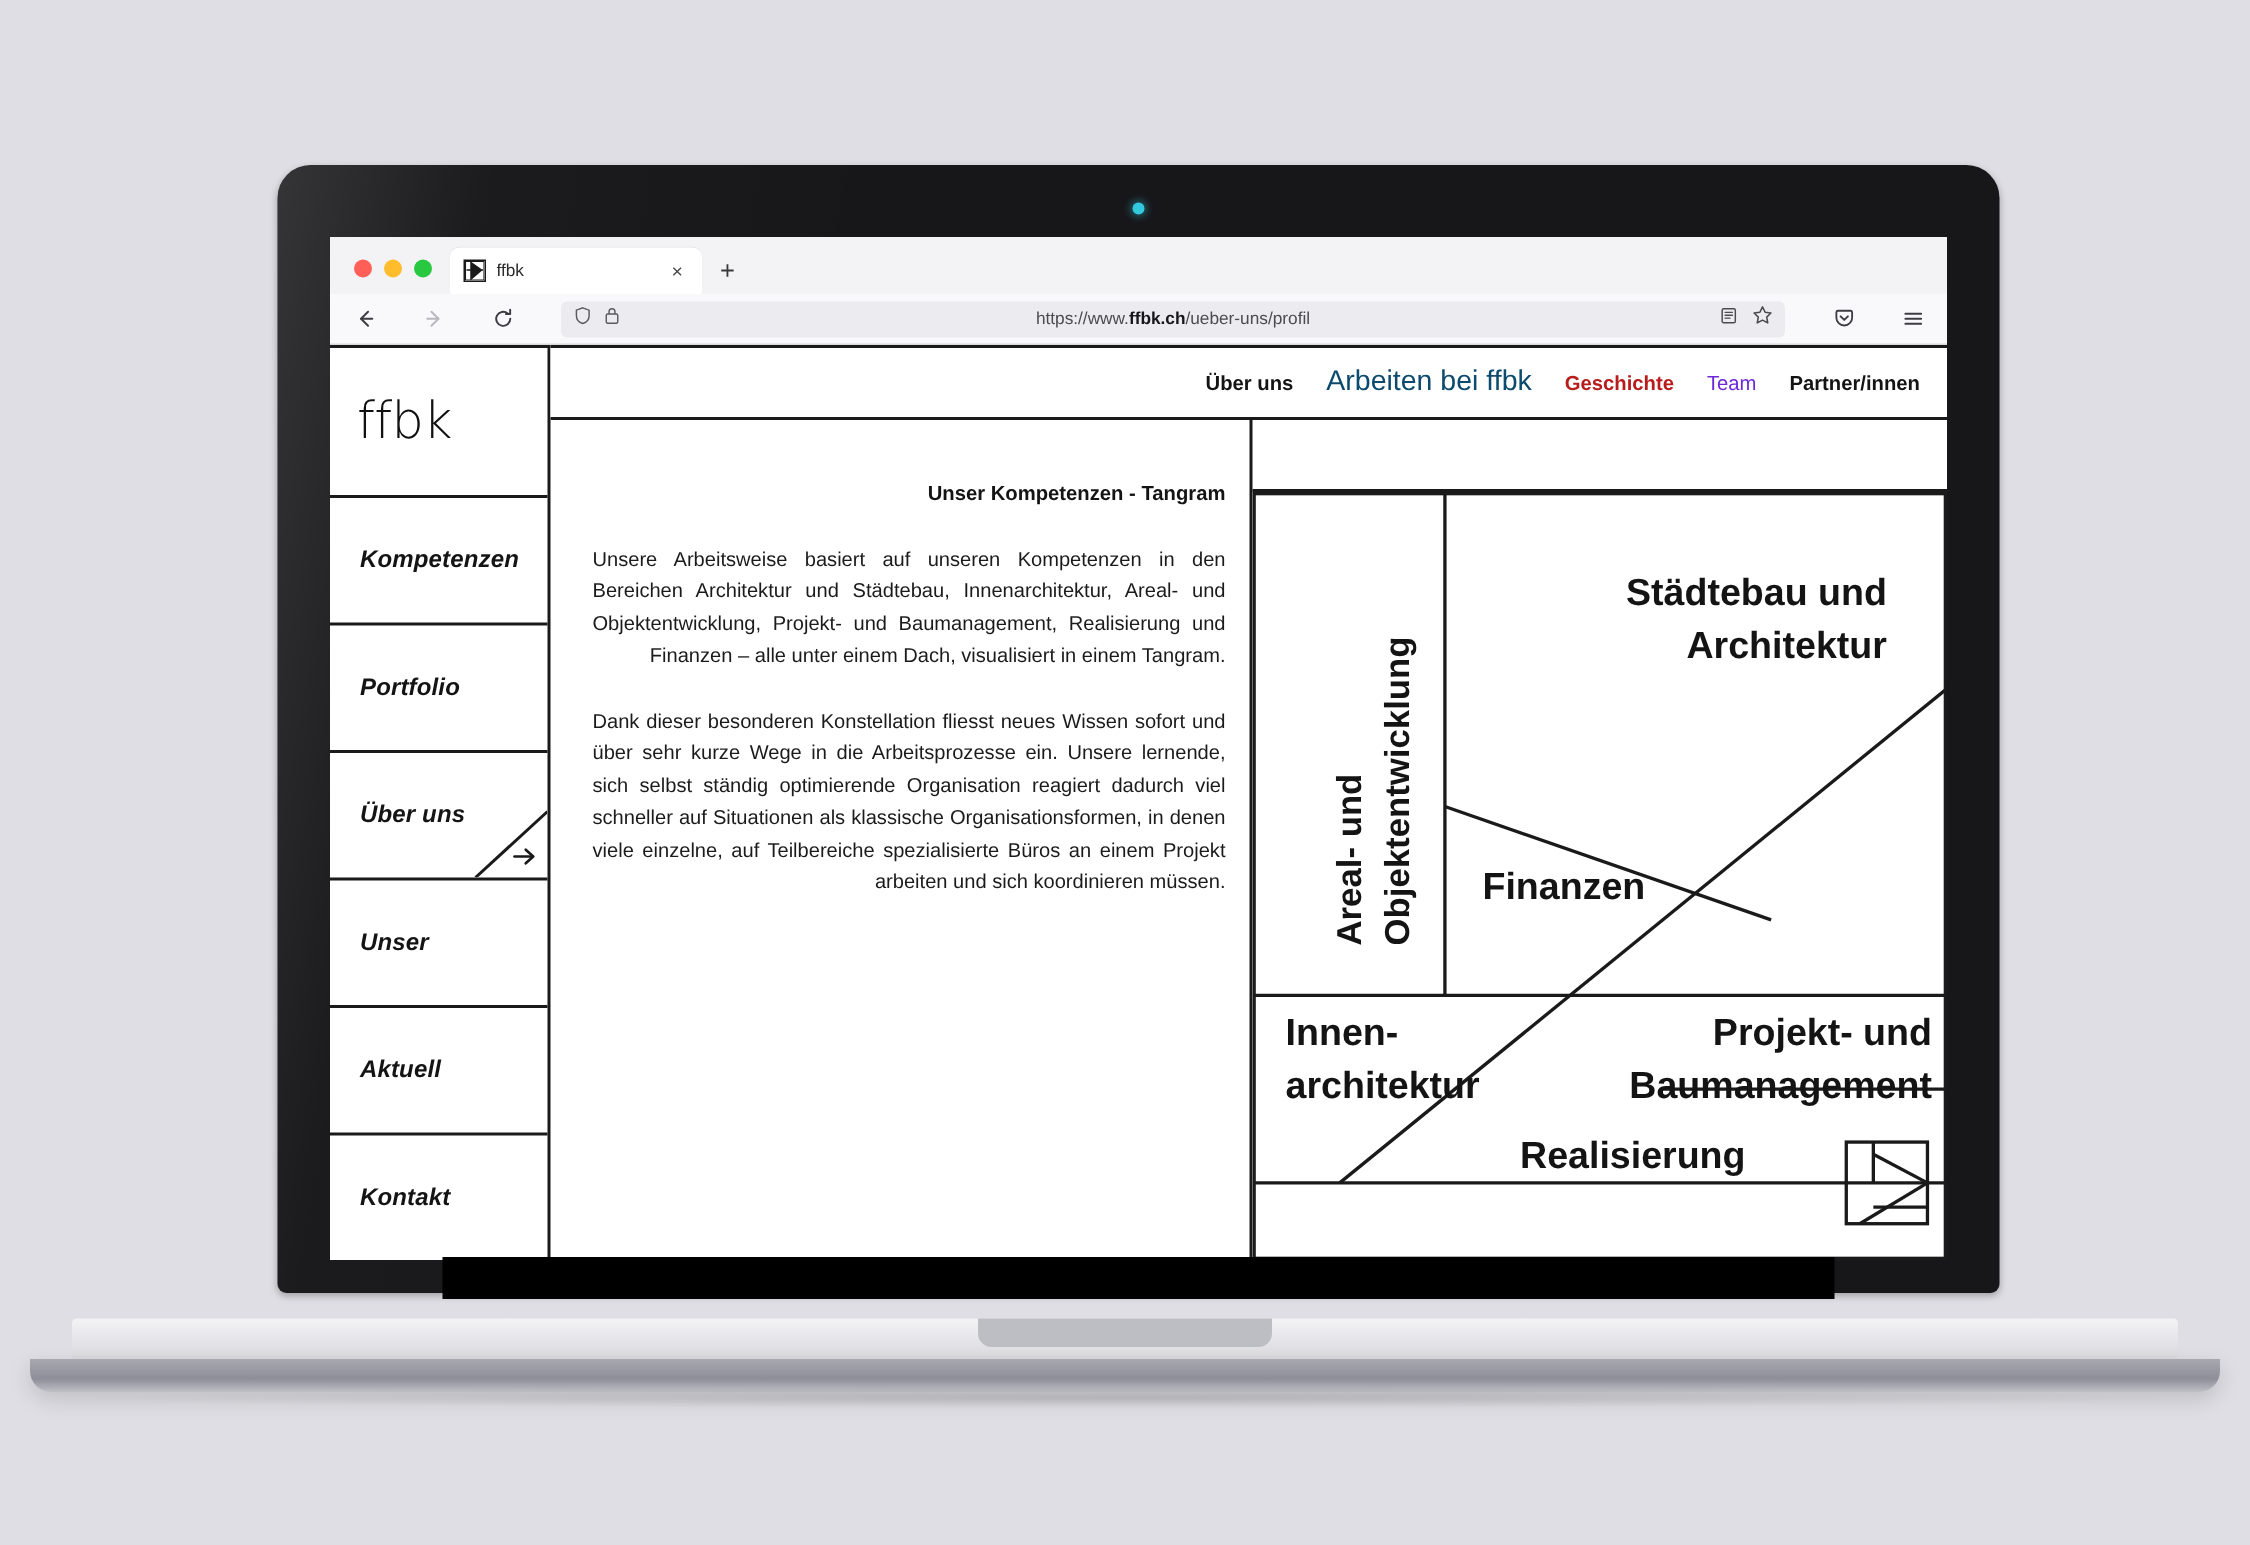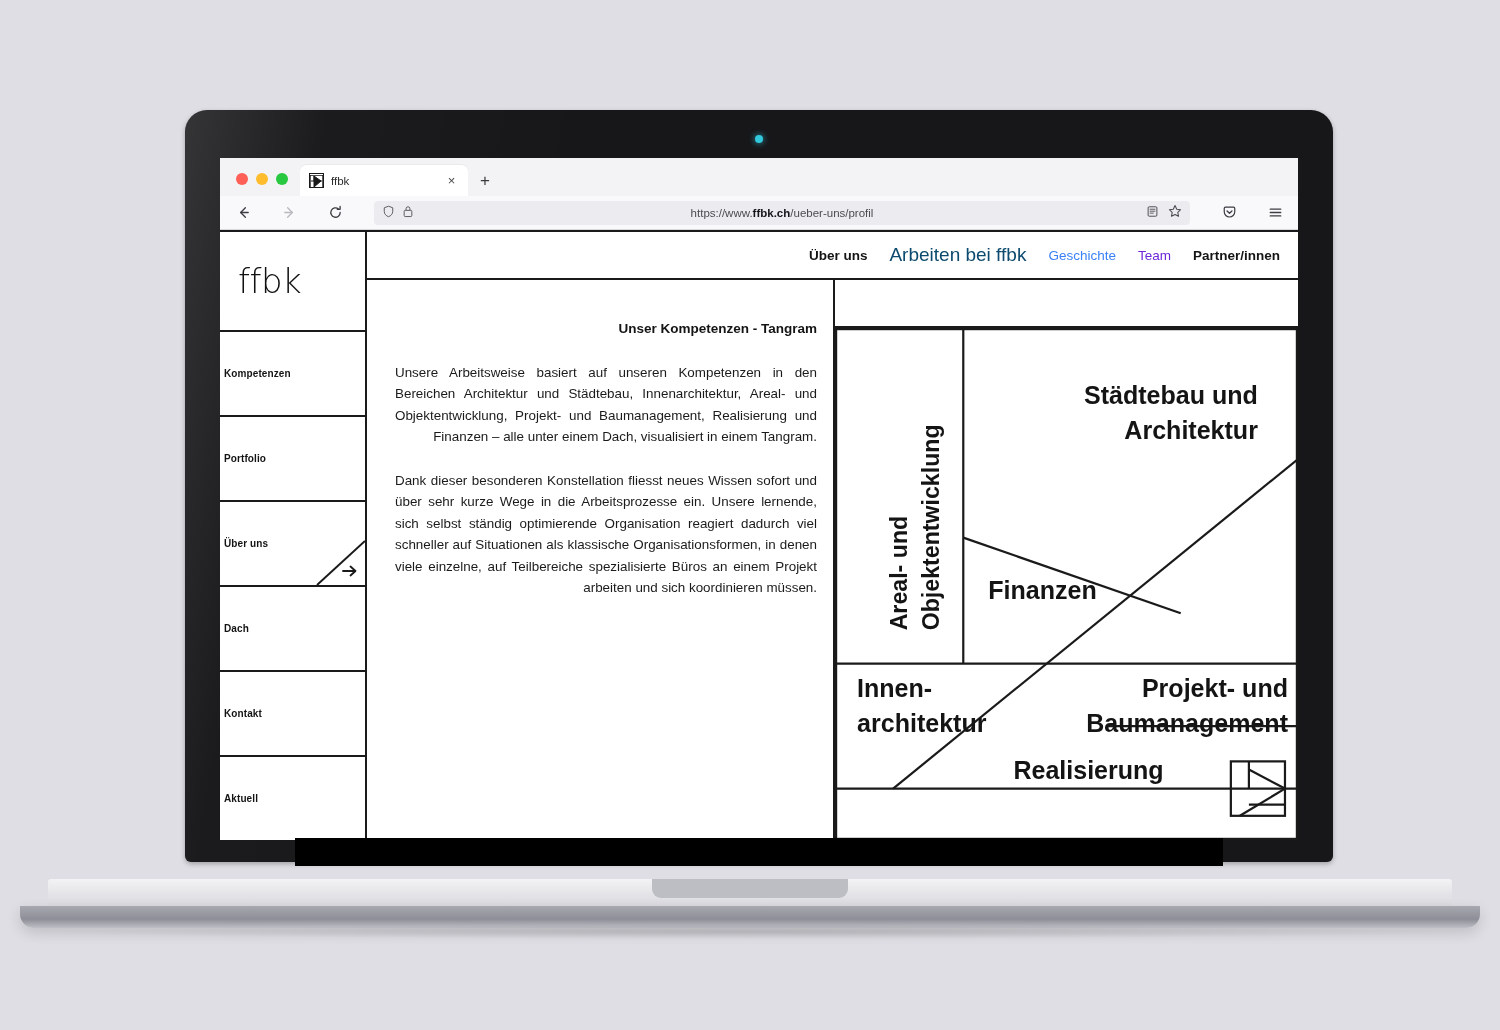--- a/index.html
+++ b/index.html
@@ -223,26 +223,27 @@
     font-weight: 300;
     letter-spacing: -0.5px;
     color: #111;
     line-height: 1;
   }
   .side-item {
     flex: 1;
     border-bottom: 2px solid #1a1a1a;
     display: flex;
     align-items: center;
-    padding-left: 4px;
-    font-size: 10px;
+    padding-left: 20px;
+    font-size: 16px;
     font-weight: 700;
     color: #141414;
     position: relative;
     letter-spacing: 0.1px;
+    font-style: italic;
   }
   .side-item:last-child { border-bottom: none; }
   .side-item .marker {
     position: absolute;
     right: 0; bottom: 0;
     width: 72px; height: 48px;
     overflow: hidden;
     pointer-events: none;
   }
   .side-item .marker svg { display: block; }
@@ -405,34 +406,34 @@
               <span>Über uns</span>
               <span class="marker">
                 <svg width="72" height="48" viewBox="0 0 72 48">
                   <path d="M24 48 L72 4" stroke="#1a1a1a" stroke-width="2" fill="none"></path>
                   <path d="M50 34 H62" stroke="#1a1a1a" stroke-width="1.8" stroke-linecap="round"></path>
                   <path d="M57.5 29.5 L62.5 34 L57.5 38.5" fill="none" stroke="#1a1a1a" stroke-width="1.8" stroke-linecap="round" stroke-linejoin="round"></path>
                 </svg>
               </span>
             </div>
             <div class="side-item">
-              <span>Dach</span>
+              <span>Unser</span>
+            </div>
+            <div class="side-item">
+              <span>Aktuell</span>
             </div>
             <div class="side-item">
               <span>Kontakt</span>
-            </div>
-            <div class="side-item">
-              <span>Aktuell</span>
             </div>
           </nav>
 
           <div style="position:absolute; left:147px; top:0; right:0; height:50px; border-top:2px solid #1a1a1a; border-bottom:2px solid #1a1a1a; display:flex; align-items:center; justify-content:flex-end; gap:22px; padding-right:18px; background:#fff; z-index:4;">
             <span style="font-size:13.5px;font-weight:700;color:#141414;">Über uns</span>
             <span style="font-size:19px;font-weight:400;color:#0c4a6e;">Arbeiten bei ffbk</span>
-            <span style="font-size:13.5px;font-weight:400;color:#3b82f6;">Geschichte</span>
+            <span style="font-size:13.5px;font-weight:700;color:#b91c1c;">Geschichte</span>
             <span style="font-size:13.5px;font-weight:400;color:#6d28d9;">Team</span>
             <span style="font-size:13.5px;font-weight:700;color:#141414;">Partner/innen</span>
           </div>
 
           <main id="content" style="padding-top:44px;">
             <div id="text-col">
               <div id="kicker">Unser Kompetenzen - Tangram</div>
               <p class="para">Unsere Arbeitsweise basiert auf unseren Kompetenzen in den Bereichen Architektur und Städtebau, Innenarchitektur, Areal- und Objektentwicklung, Projekt- und Baumanagement, Realisierung und Finanzen – alle unter einem Dach, visualisiert in einem Tangram.</p>
               <p class="para">Dank dieser besonderen Konstellation fliesst neues Wissen sofort und über sehr kurze Wege in die Arbeitsprozesse ein. Unsere lernende, sich selbst ständig optimierende Organisation reagiert dadurch viel schneller auf Situationen als klassische Organisationsformen, in denen viele einzelne, auf Teilbereiche spezialisierte Büros an einem Projekt arbeiten und sich koordinieren müssen.</p>
             </div>

